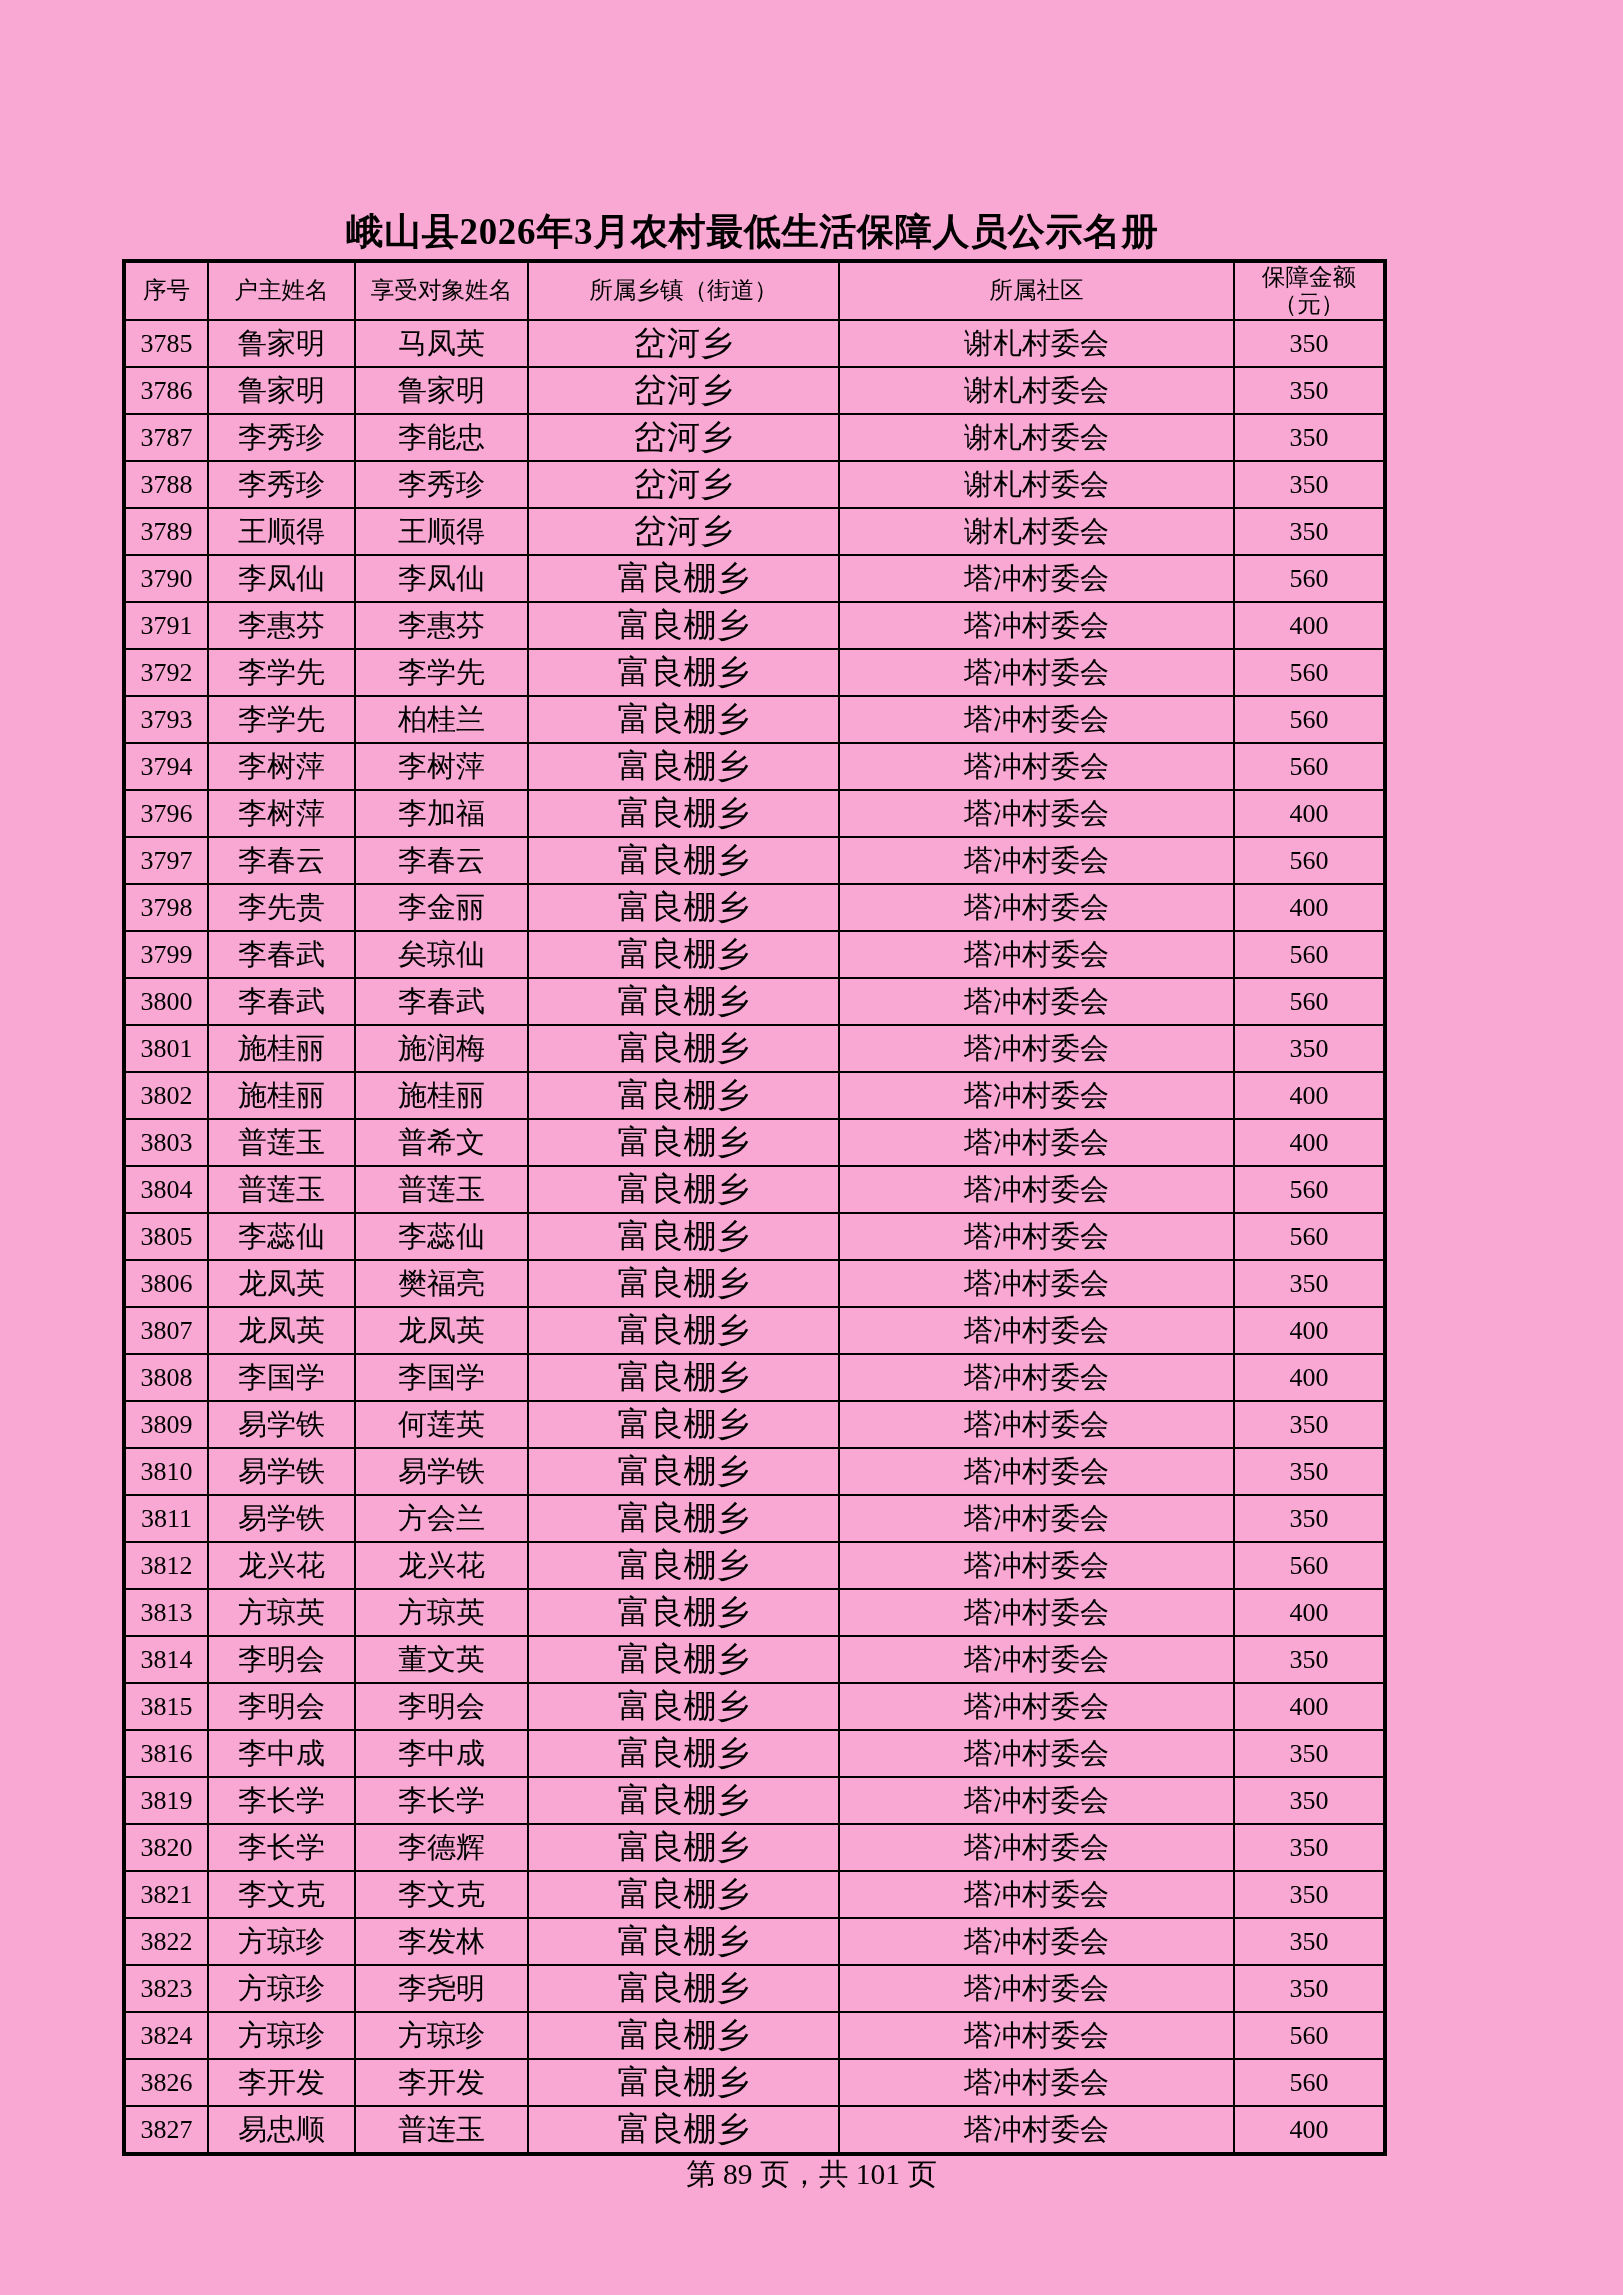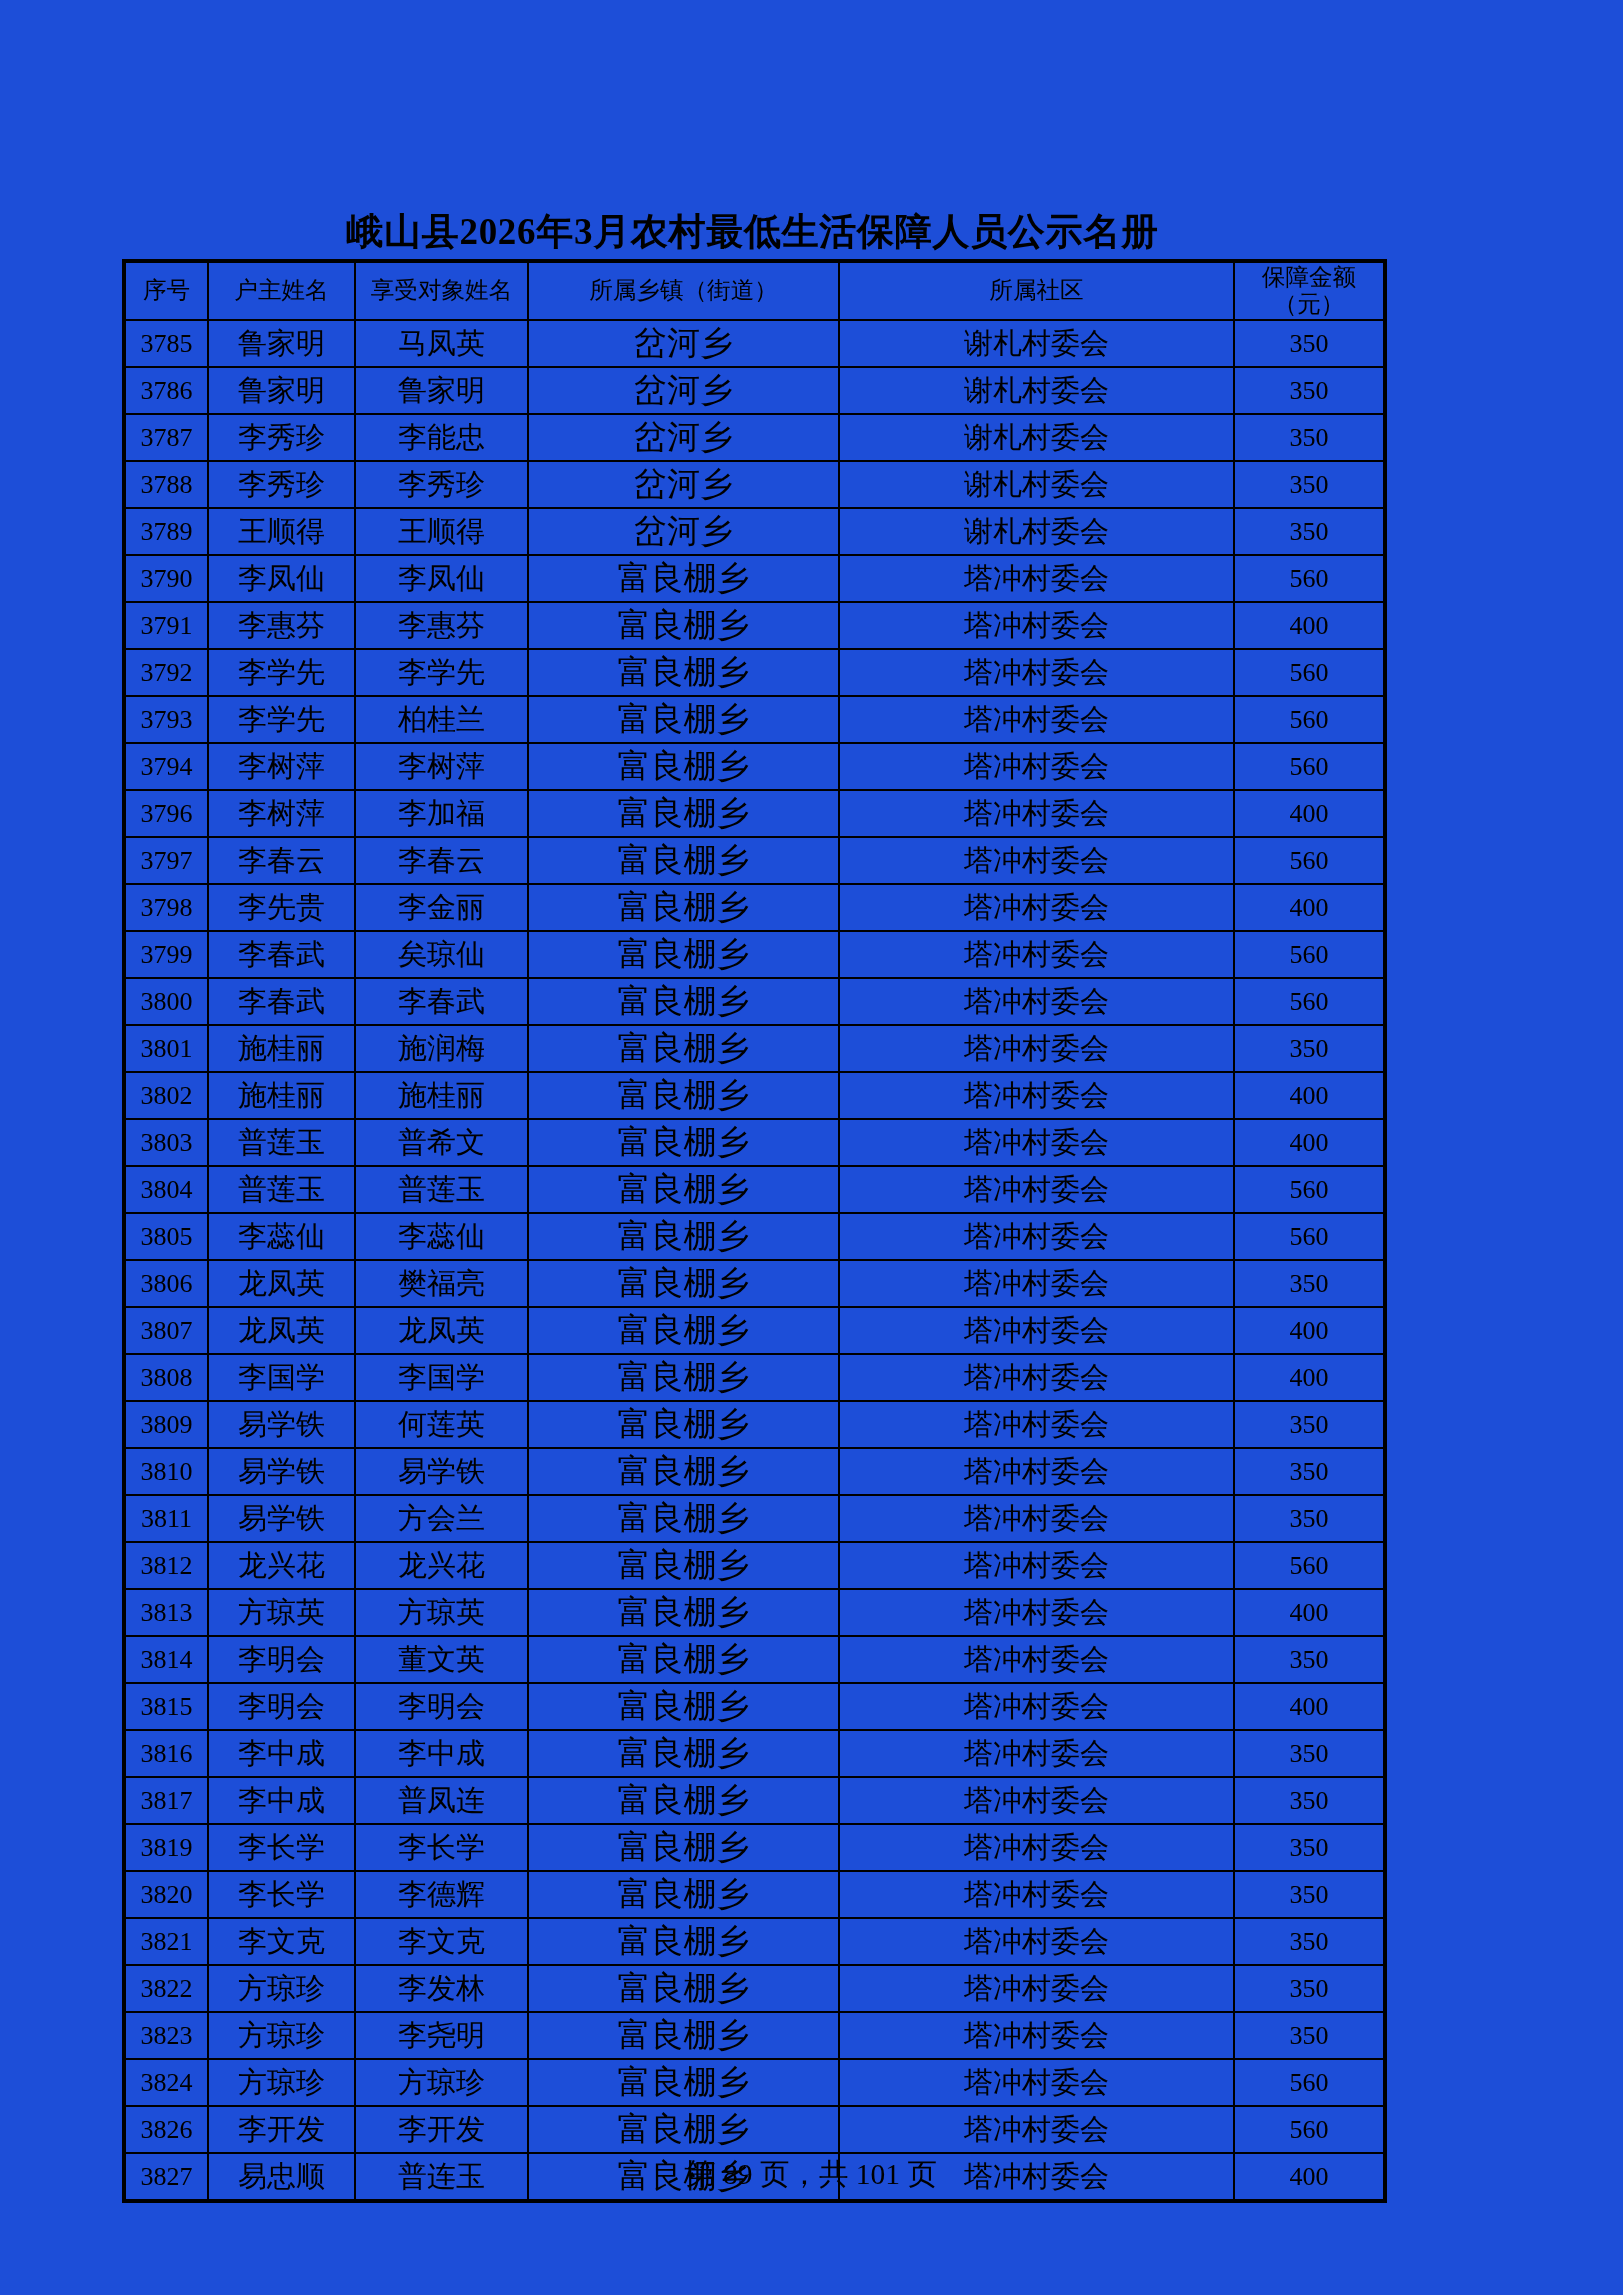--- a/index.html
+++ b/index.html
@@ -1,18 +1,18 @@
 <!DOCTYPE html>
 <html style="font-size:10.5px"><head>
 <meta charset="utf-8">
 <style>
   html,body{margin:0;padding:0;background:#ffffff;}
   body{width:1623px;height:2295px;position:relative;
        font-family:"Liberation Serif","DejaVu Serif",serif;color:#000;}
-  .page{position:absolute;inset:0;background:#1d4ed8;}
+  .page{position:absolute;inset:0;background:#f9a8d4;}
   .doc-title{position:absolute;top:207px;left:122px;width:1261px;
        text-align:center;font-size:37px;font-weight:bold;letter-spacing:0.7px;
        font-family:"Liberation Serif","DejaVu Serif",serif;}
   table.roster{position:absolute;top:259px;left:122px;width:1261px;
        border-collapse:collapse;table-layout:fixed;
        border:4.6px solid #000;}
   table.roster th, table.roster td{
        border:2px solid #000;border-top-width:2.6px;border-bottom-width:2.6px;
        padding:0;overflow:hidden;white-space:nowrap;}
   table.roster th{height:56px;font-weight:normal;font-size:23.6px;
@@ -328,28 +328,20 @@
 
   <tr>
     <td class="t-num">3816</td>
     <td class="t-name">李中成</td>
     <td class="t-name">李中成</td>
     <td class="t-town">富良棚乡</td>
     <td class="t-comm">塔冲村委会</td>
     <td class="t-num">350</td>
   </tr>
 
-  <tr>
-    <td class="t-num">3817</td>
-    <td class="t-name">李中成</td>
-    <td class="t-name">普凤连</td>
-    <td class="t-town">富良棚乡</td>
-    <td class="t-comm">塔冲村委会</td>
-    <td class="t-num">350</td>
-  </tr>
 
 
   <tr>
     <td class="t-num">3819</td>
     <td class="t-name">李长学</td>
     <td class="t-name">李长学</td>
     <td class="t-town">富良棚乡</td>
     <td class="t-comm">塔冲村委会</td>
     <td class="t-num">350</td>
   </tr>

